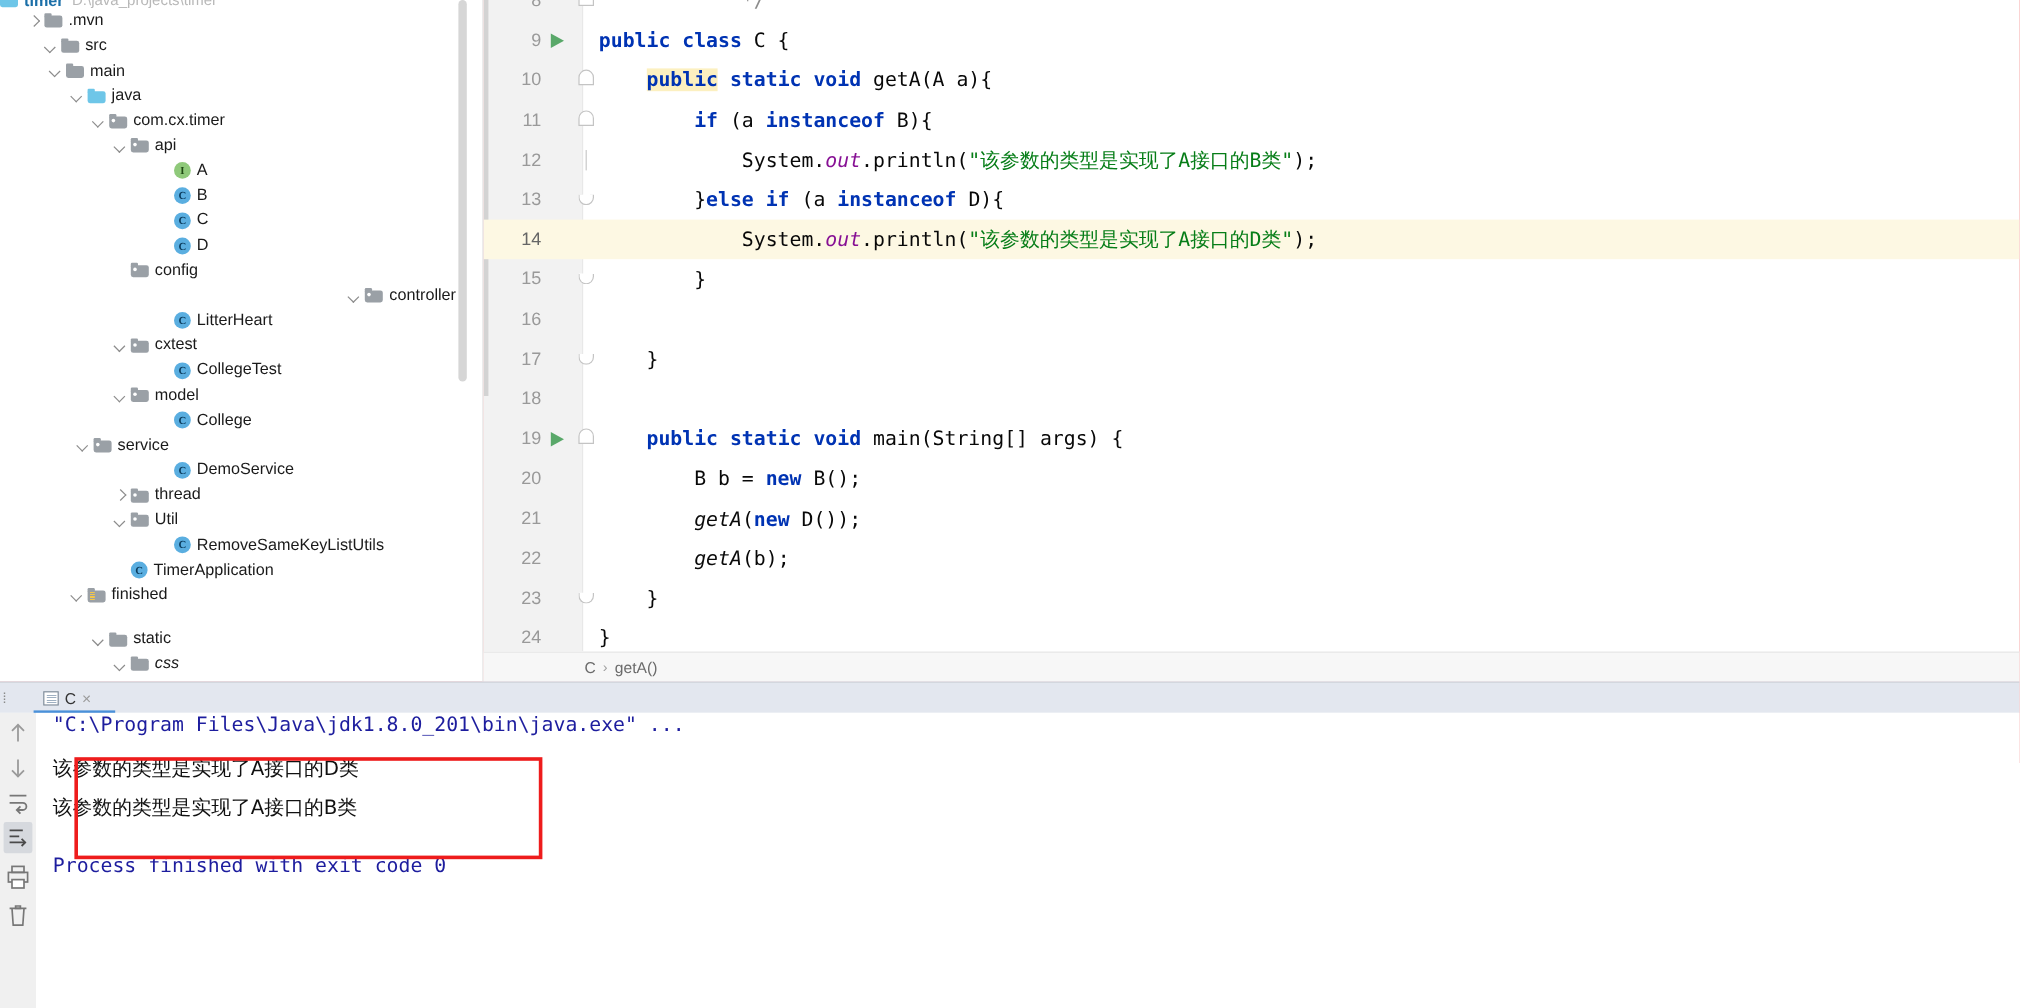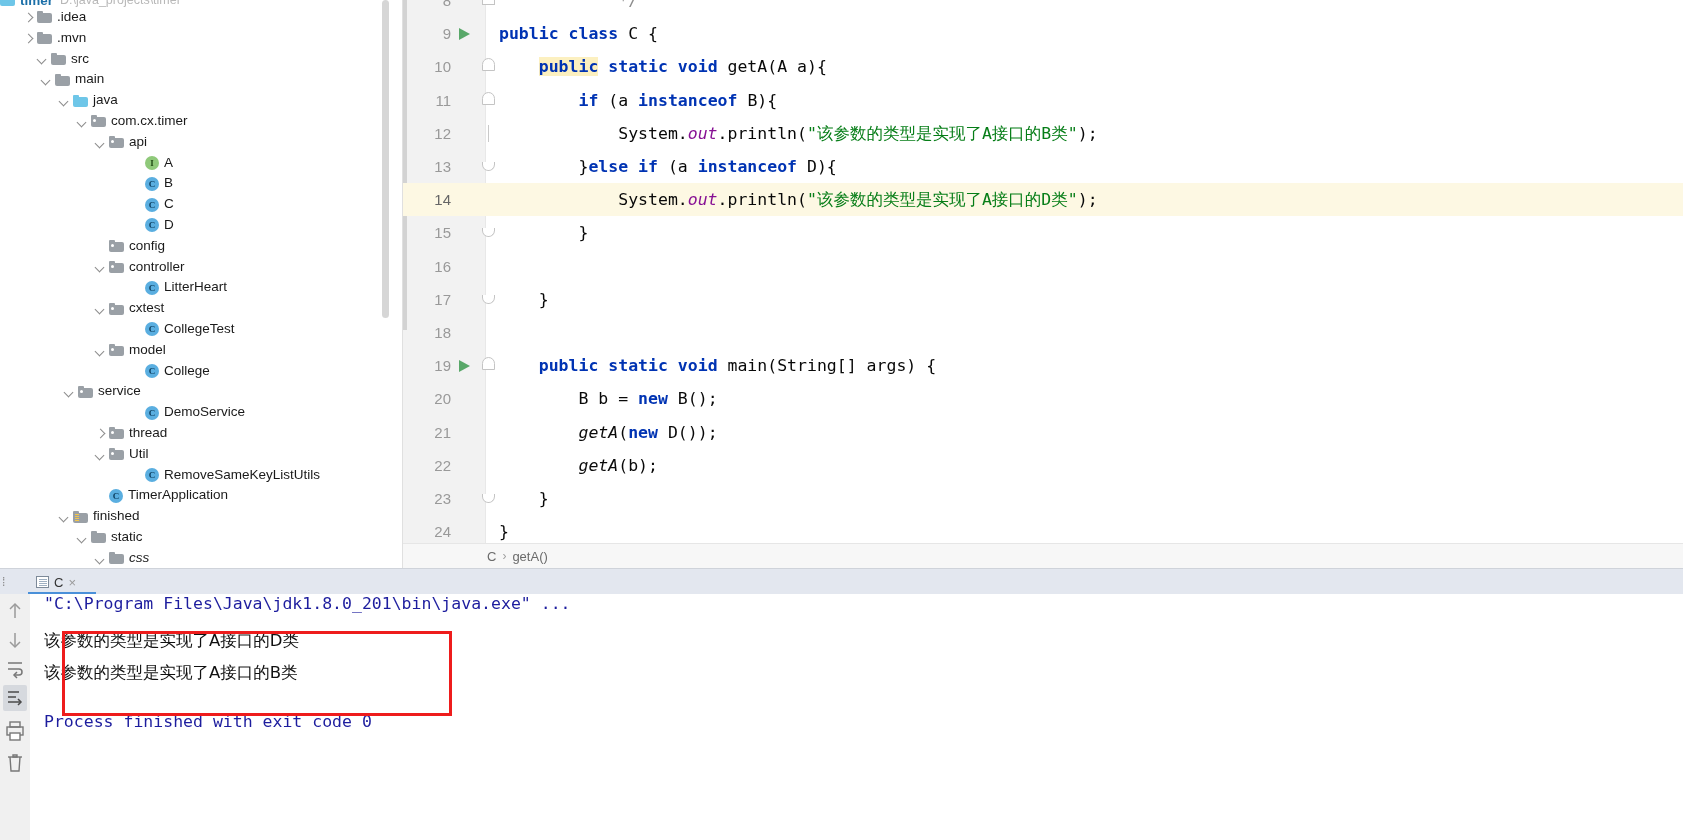--- a/index.html
+++ b/index.html
@@ -159,28 +159,20 @@
         <span style="font-weight:bold;color:#1b6fa8;font-size:13.5px;">timer</span>
         <span style="color:#b8b8b8;font-size:12.5px;margin-left:7px;">D:\java_projects\timer</span>
       </div>
       <div id="tree-list" style="position:absolute;left:0;top:7px;width:380px;">
           <div class="tnode" style="padding-left: 22px;">
             <span class="arrow right"></span>
             <span class="ico ico-folder">
               <span class="ft"></span>
               <span class="fb"></span>
             </span>
-            <span>.idea</span>
-          </div>
-          <div class="tnode" style="padding-left: 22px;">
-            <span class="arrow right"></span>
-            <span class="ico ico-folder">
-              <span class="ft"></span>
-              <span class="fb"></span>
-            </span>
             <span>.mvn</span>
           </div>
           <div class="tnode" style="padding-left: 36px;">
             <span class="arrow down"></span>
             <span class="ico ico-folder">
               <span class="ft"></span>
               <span class="fb"></span>
             </span>
             <span>src</span>
           </div>
@@ -243,21 +235,21 @@
             <span>D</span>
           </div>
           <div class="tnode" style="padding-left: 94px;">
             <span class="arrow"></span>
             <span class="ico ico-folder pkg">
               <span class="ft"></span>
               <span class="fb"></span>
             </span>
             <span>config</span>
           </div>
-          <div class="tnode" style="padding-left: 94px;">
+          <div class="tnode" style="padding-left: 94px; justify-content: flex-end;">
             <span class="arrow down"></span>
             <span class="ico ico-folder pkg">
               <span class="ft"></span>
               <span class="fb"></span>
             </span>
             <span>controller</span>
           </div>
           <div class="tnode" style="padding-left: 130px;">
             <span class="arrow"></span>
             <span class="ico" style="width:14px;height:14px;position:relative;">
@@ -337,21 +329,21 @@
             <span>TimerApplication</span>
           </div>
           <div class="tnode" style="padding-left: 58px;">
             <span class="arrow down"></span>
             <span class="ico ico-folder res">
               <span class="ft"></span>
               <span class="fb"></span>
             </span>
             <span>finished</span>
           </div>
-          <div class="tnode" style="padding-left: 76px;">
+          <div class="tnode" style="padding-left: 76px; margin-top: 16px;">
             <span class="arrow down"></span>
             <span class="ico ico-folder">
               <span class="ft"></span>
               <span class="fb"></span>
             </span>
             <span>static</span>
           </div>
           <div class="tnode" style="padding-left: 94px; font-style: italic;">
             <span class="arrow down"></span>
             <span class="ico ico-folder">

